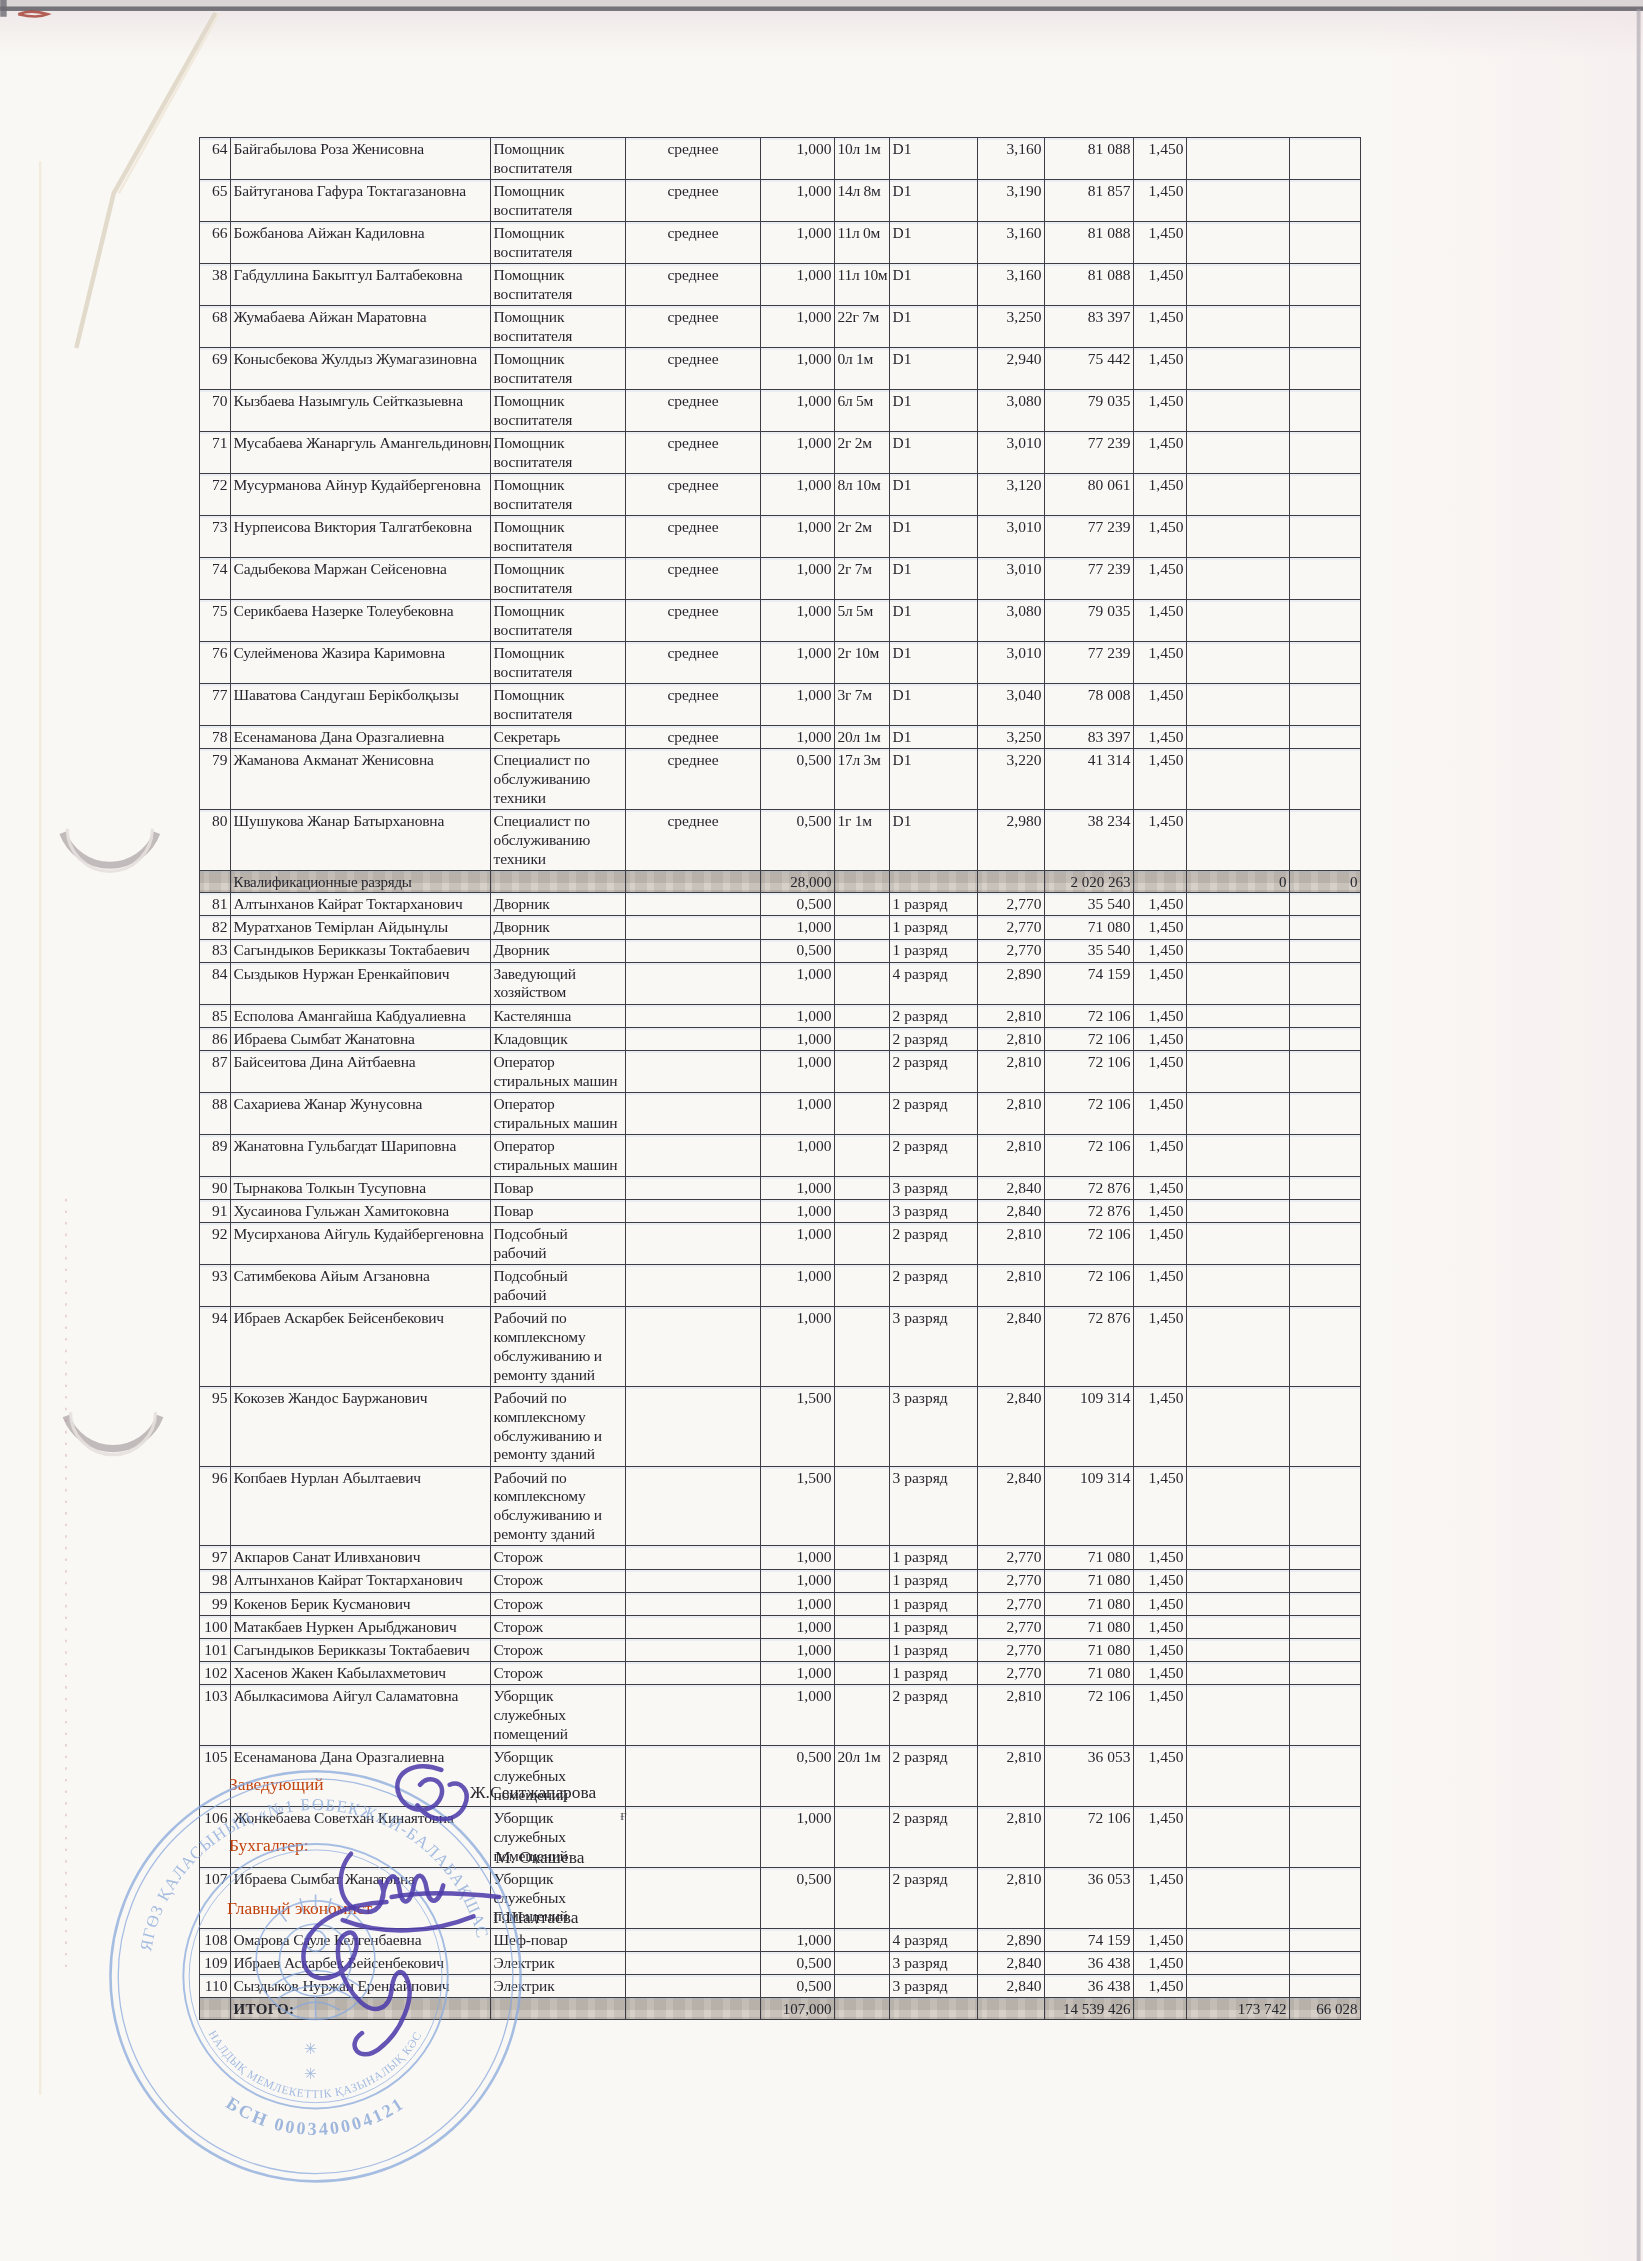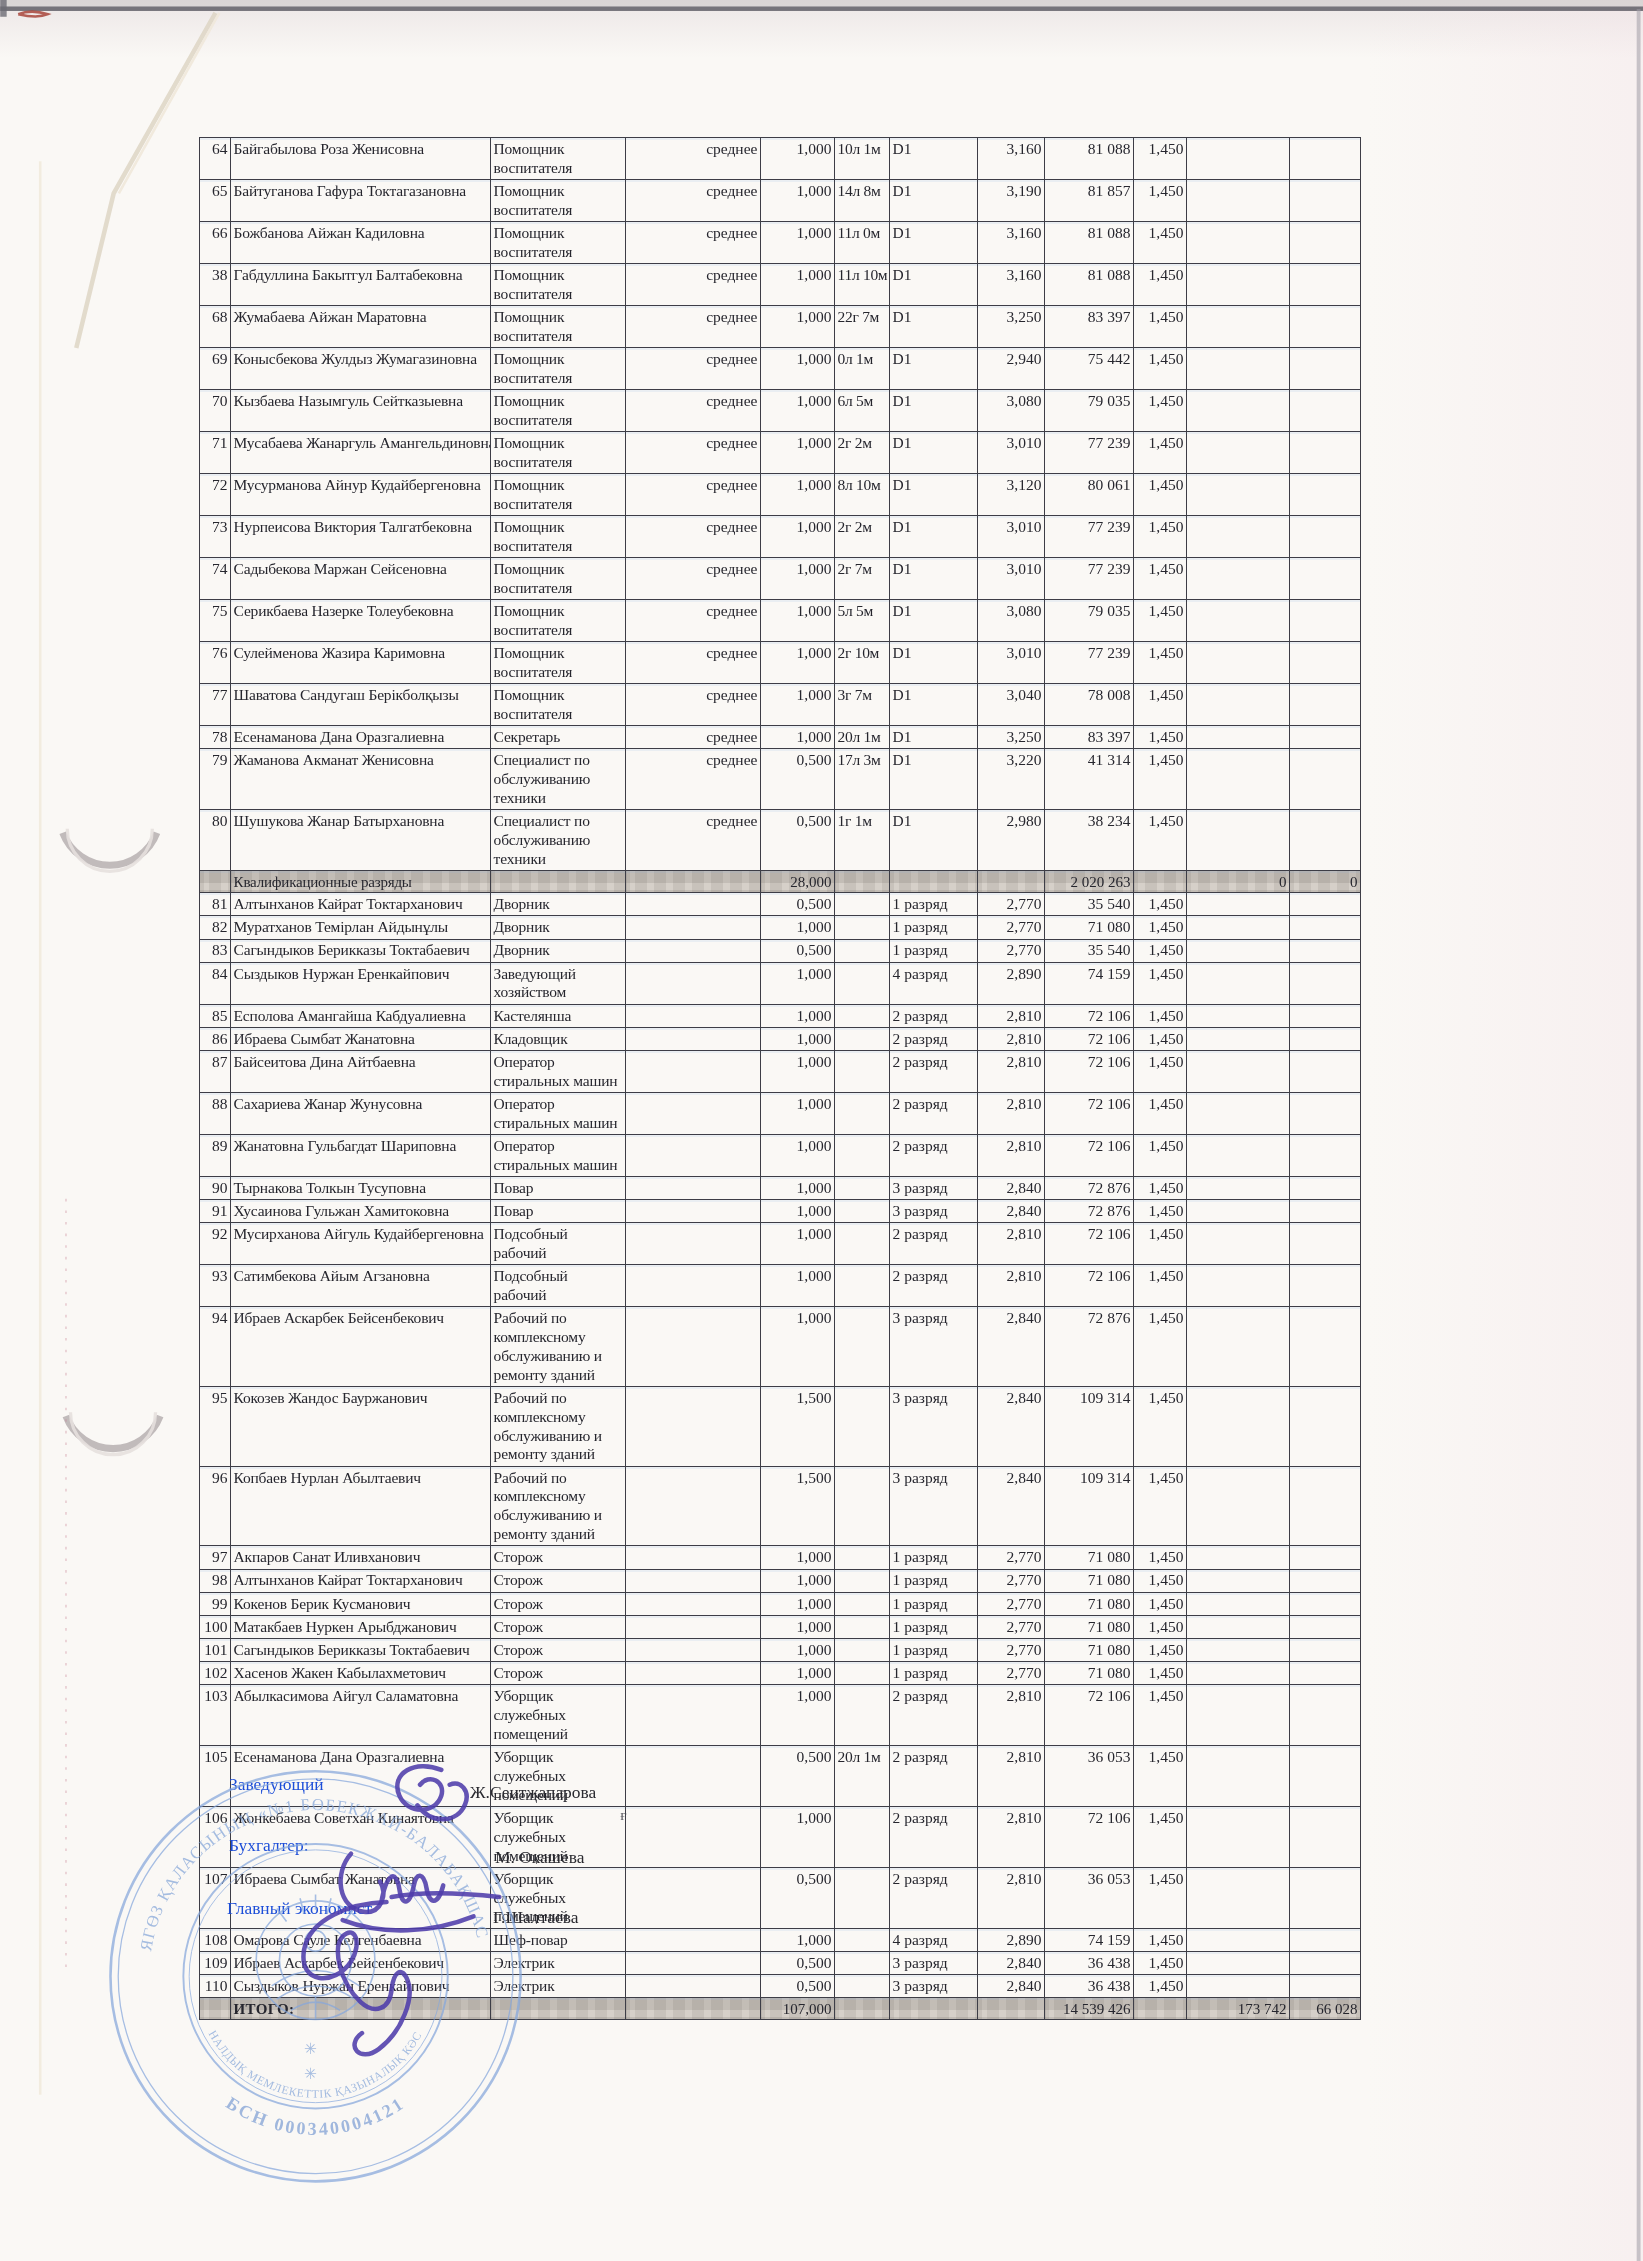--- a/index.html
+++ b/index.html
@@ -22,39 +22,39 @@
     border:1.3px solid #3d3d46;
     vertical-align:top;
     padding:1.9px 2.6px 1.3px 2.6px;
     font-size:15.5px;line-height:1.22;
     overflow:hidden;
     box-shadow:inset 0 1.9px 0 rgba(140,180,230,.14);
   }
   td.c0{text-align:right;padding-right:3.9px;white-space:nowrap;}
   td.c1{text-align:left;padding-left:3.9px;white-space:nowrap;font-size:15.5px;letter-spacing:-0.2px;}
   td.c2{text-align:left;font-size:14px;letter-spacing:-0.2px;line-height:1.5;}
-  td.c3{text-align:right;font-size:15px;}
+  td.c3{text-align:center;font-size:15px;}
   td.c4{text-align:right;padding-right:3.9px;white-space:nowrap;}
   td.c5{text-align:left;font-size:13.5px;white-space:nowrap;padding-left:2.6px;letter-spacing:-0.3px;}
   td.c6{text-align:left;padding-left:3.9px;white-space:nowrap;font-size:15px;}
   td.c7{text-align:right;padding-right:3.2px;white-space:nowrap;}
   td.c8{text-align:right;padding-right:5.8px;white-space:nowrap;}
   td.c9{text-align:right;padding-right:5.2px;white-space:nowrap;}
   td.c10{text-align:right;padding-right:9px;white-space:nowrap;}
   td.c11{text-align:right;padding-right:6.4px;white-space:nowrap;}
   tr.section td,tr.total td{
     background-color:#d6d0c9;
     background-image:
       repeating-linear-gradient(0deg,rgba(86,80,76,.30) 0 0.6px,transparent 0.6px 1.9px),
       repeating-linear-gradient(90deg,rgba(86,80,76,.22) 0 0.6px,transparent 0.6px 1.9px);
     font-size:15px;
   }
   tr.total td.c1{font-weight:bold;letter-spacing:0.3px;}
   
-  .sig-line{position:absolute;font-size:17.4px;color:#1d4ed8;white-space:nowrap;}
+  .sig-line{position:absolute;font-size:17.4px;color:#c2410c;white-space:nowrap;}
   .sig-name{position:absolute;font-size:17.4px;color:#2a2a30;white-space:nowrap;}
   
   svg.overlay{position:absolute;left:0;top:0;pointer-events:none;}
 </style>
 </head>
 <body>
 
 <div class="page">
   <div class="tint-top"></div>
   <div class="tint-right"></div>

